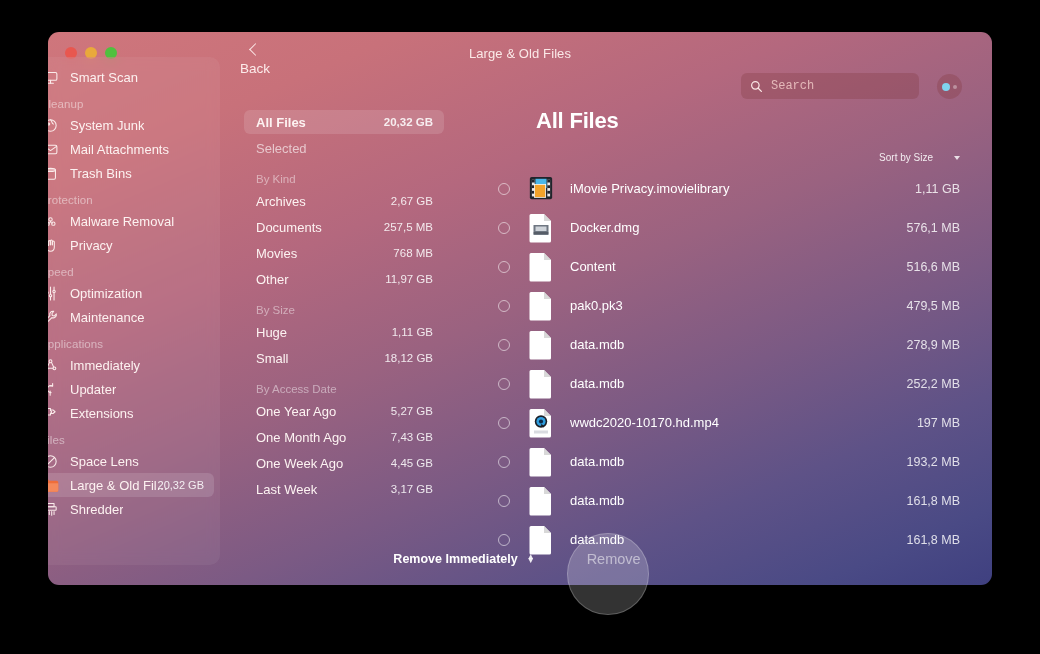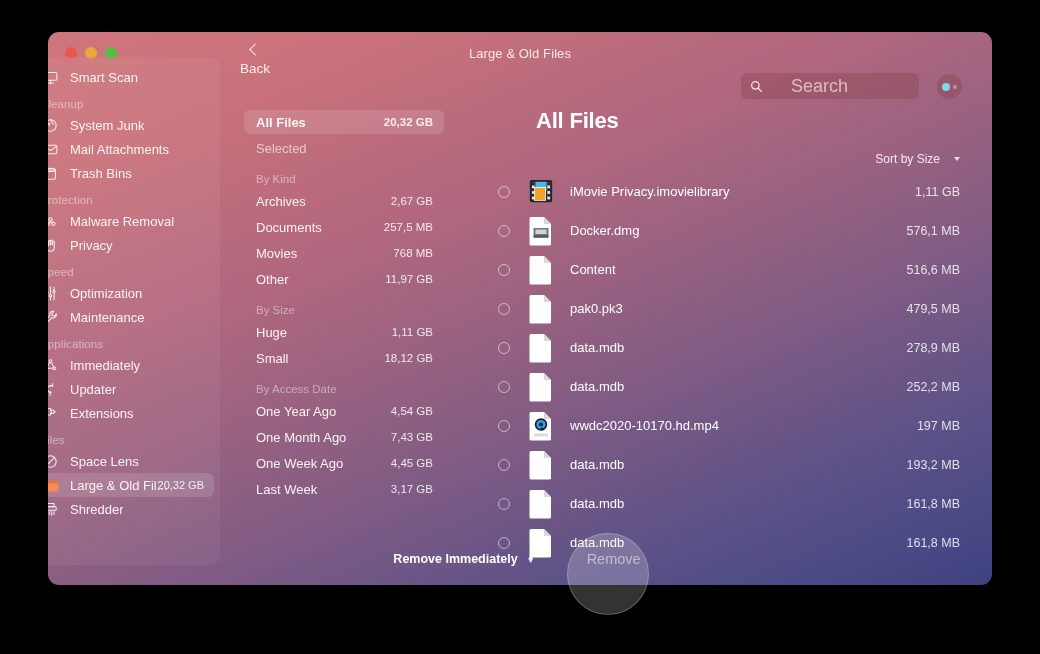--- a/index.html
+++ b/index.html
@@ -111,25 +111,24 @@
     padding: 0 9px;
     box-sizing: border-box;
     gap: 8px;
   }
   #search-box .s-icon { flex: none; display:block; }
   #search-input {
     background: transparent;
     border: none;
     outline: none;
     color: #fbe7e6;
-    font-family: Liberation Sans, sans-serif;
-    font-size: 18px;
+    font-family: Liberation Mono, monospace;
+    font-size: 12px;
     width: 100%;
     padding: 0;
-    margin-left: 20px;
   }
   #search-input::placeholder { color: #f0c9c7; opacity: .85; }
 
   #toggle-btn {
     position: absolute;
     right: 30px;
     top: 42px;
     width: 25px; height: 25px;
     border-radius: 50%;
     background: rgba(135, 58, 64, 0.33);
@@ -240,24 +239,24 @@
     letter-spacing: -0.2px;
   }
   #sort-row {
     display: flex;
     justify-content: flex-end;
     padding-right: 10px;
     margin-top: 18px;
   }
   #sort-btn {
     color: rgba(255,255,255,0.88);
-    font-size: 12px;
-    display: flex;
-    align-items: center;
-    gap: 14px;
+    font-size: 10px;
+    display: flex;
+    align-items: center;
+    gap: 21px;
     cursor: default;
   }
   #sort-btn .caret {
     width: 0; height: 0;
     border-left: 3.5px solid transparent;
     border-right: 3.5px solid transparent;
     border-top: 4px solid rgba(255,255,255,0.8);
     display: block;
   }
 
@@ -550,21 +549,21 @@
           <span>Huge</span>
           <span class="f-val">1,11 GB</span>
         </div>
         <div class="f-row">
           <span>Small</span>
           <span class="f-val">18,12 GB</span>
         </div>
         <div class="f-head">By Access Date</div>
         <div class="f-row">
           <span>One Year Ago</span>
-          <span class="f-val">4,54 GB</span>
+          <span class="f-val">5,27 GB</span>
         </div>
         <div class="f-row">
           <span>One Month Ago</span>
           <span class="f-val">7,43 GB</span>
         </div>
         <div class="f-row">
           <span>One Week Ago</span>
           <span class="f-val">4,45 GB</span>
         </div>
         <div class="f-row">

